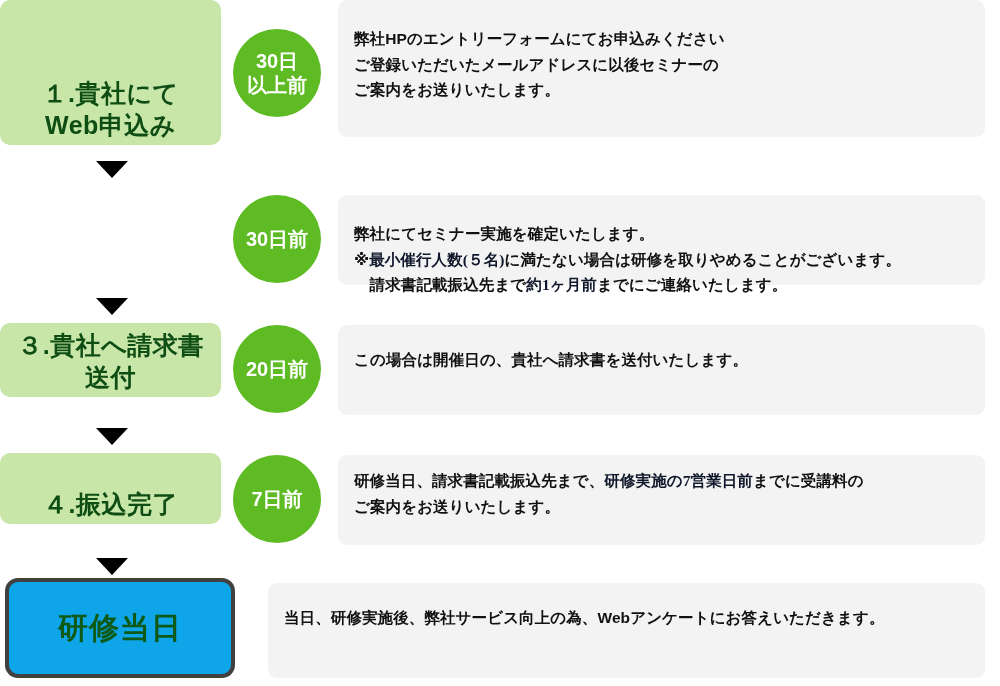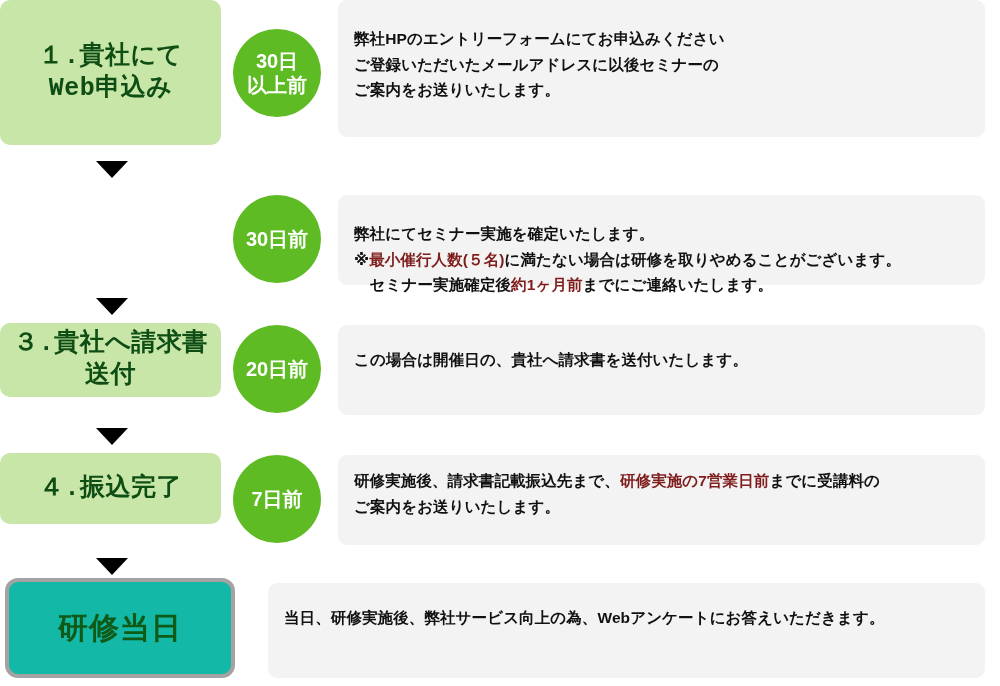--- a/index.html
+++ b/index.html
@@ -37,39 +37,38 @@
     left: 0;
     width: 221px;
     background: #c9e6a9;
     border-radius: 10px;
     color: #0e4d13;
     font-weight: bold;
     font-size: 25px;
     line-height: 1.28;
     letter-spacing: 0.5px;
     display: flex;
-    align-items: center;
+    align-items: flex-end;
     justify-content: center;
     text-align: center;
     box-sizing: border-box;
     padding: 4px 6px;
-    font-family: Liberation Mono, monospace;
   }
   .step-box .step-label {
     display: block;
     white-space: pre-line;
   }
 
   
   .final-box {
     position: absolute;
     left: 5px;
     width: 230px;
-    background: #14b8a6;
-    border: 4px solid #a3a3a3;
+    background: #0ea5e9;
+    border: 4px solid #404040;
     border-radius: 13px;
     color: #0e5a16;
     font-weight: bold;
     font-size: 30px;
     letter-spacing: 1px;
     display: flex;
     align-items: center;
     justify-content: center;
     text-align: center;
     box-sizing: border-box;
@@ -107,21 +106,21 @@
   }
   .desc-text {
     margin: 0;
     color: #111111;
     font-weight: bold;
     font-size: 15.5px;
     line-height: 1.65;
     letter-spacing: 0.1px;
     white-space: pre-line;
   }
-  .desc-text .em-red { color: #7f1d1d; }
+  .desc-text .em-red { color: #0f172a; font-family: Liberation Serif, serif; }
 
   
   .down-arrow {
     position: absolute;
     width: 0;
     height: 0;
     border-left: 16px solid transparent;
     border-right: 16px solid transparent;
     border-top: 17px solid #000000;
   }
@@ -145,21 +144,21 @@
     </div>
   </div>
 
   <div class="down-arrow" style="left:96px; top:161px;"></div>
 
   <div class="row" style="top:193px; height:92px;">
     <div class="timing-circle" style="left:233px; top:2px;">
       <span class="circle-label">30日前</span>
     </div>
     <div class="desc-panel" style="left:338px; top:2px; width:647px; height:90px;">
-      <p class="desc-text"><span>弊社にてセミナー実施を確定いたします。</span><br><span>※</span><span class="em-red">最小催行人数(５名)</span><span>に満たない場合は研修を取りやめることがございます。</span><br><span>　セミナー実施確定後</span><span class="em-red">約1ヶ月前</span><span>までにご連絡いたします。</span></p>
+      <p class="desc-text"><span>弊社にてセミナー実施を確定いたします。</span><br><span>※</span><span class="em-red">最小催行人数(５名)</span><span>に満たない場合は研修を取りやめることがございます。</span><br><span>　請求書記載振込先まで</span><span class="em-red">約1ヶ月前</span><span>までにご連絡いたします。</span></p>
     </div>
   </div>
 
   <div class="down-arrow" style="left:96px; top:298px;"></div>
 
   <div class="row" style="top:323px; height:92px;">
     <div class="step-box" style="top:0px; height:74px;">
       <span class="step-label">３.貴社へ請求書
 送付</span>
     </div>
@@ -174,21 +173,21 @@
   <div class="down-arrow" style="left:96px; top:428px;"></div>
 
   <div class="row" style="top:453px; height:92px;">
     <div class="step-box" style="top:0px; height:71px;">
       <span class="step-label">４.振込完了</span>
     </div>
     <div class="timing-circle" style="left:233px; top:2px;">
       <span class="circle-label">7日前</span>
     </div>
     <div class="desc-panel" style="left:338px; top:2px; width:647px; height:90px; padding-top:13px;">
-      <p class="desc-text"><span>研修実施後、請求書記載振込先まで、</span><span class="em-red">研修実施の7営業日前</span><span>までに受講料の</span><br><span>ご案内をお送りいたします。</span></p>
+      <p class="desc-text"><span>研修当日、請求書記載振込先まで、</span><span class="em-red">研修実施の7営業日前</span><span>までに受講料の</span><br><span>ご案内をお送りいたします。</span></p>
     </div>
   </div>
 
   <div class="down-arrow" style="left:96px; top:558px;"></div>
 
   <div class="row" style="top:578px; height:100px;">
     <div class="final-box" style="top:0px; height:100px;">
       <span class="step-label">研修当日</span>
     </div>
     <div class="desc-panel" style="left:268px; top:5px; width:717px; height:95px; padding-top:22px;">

